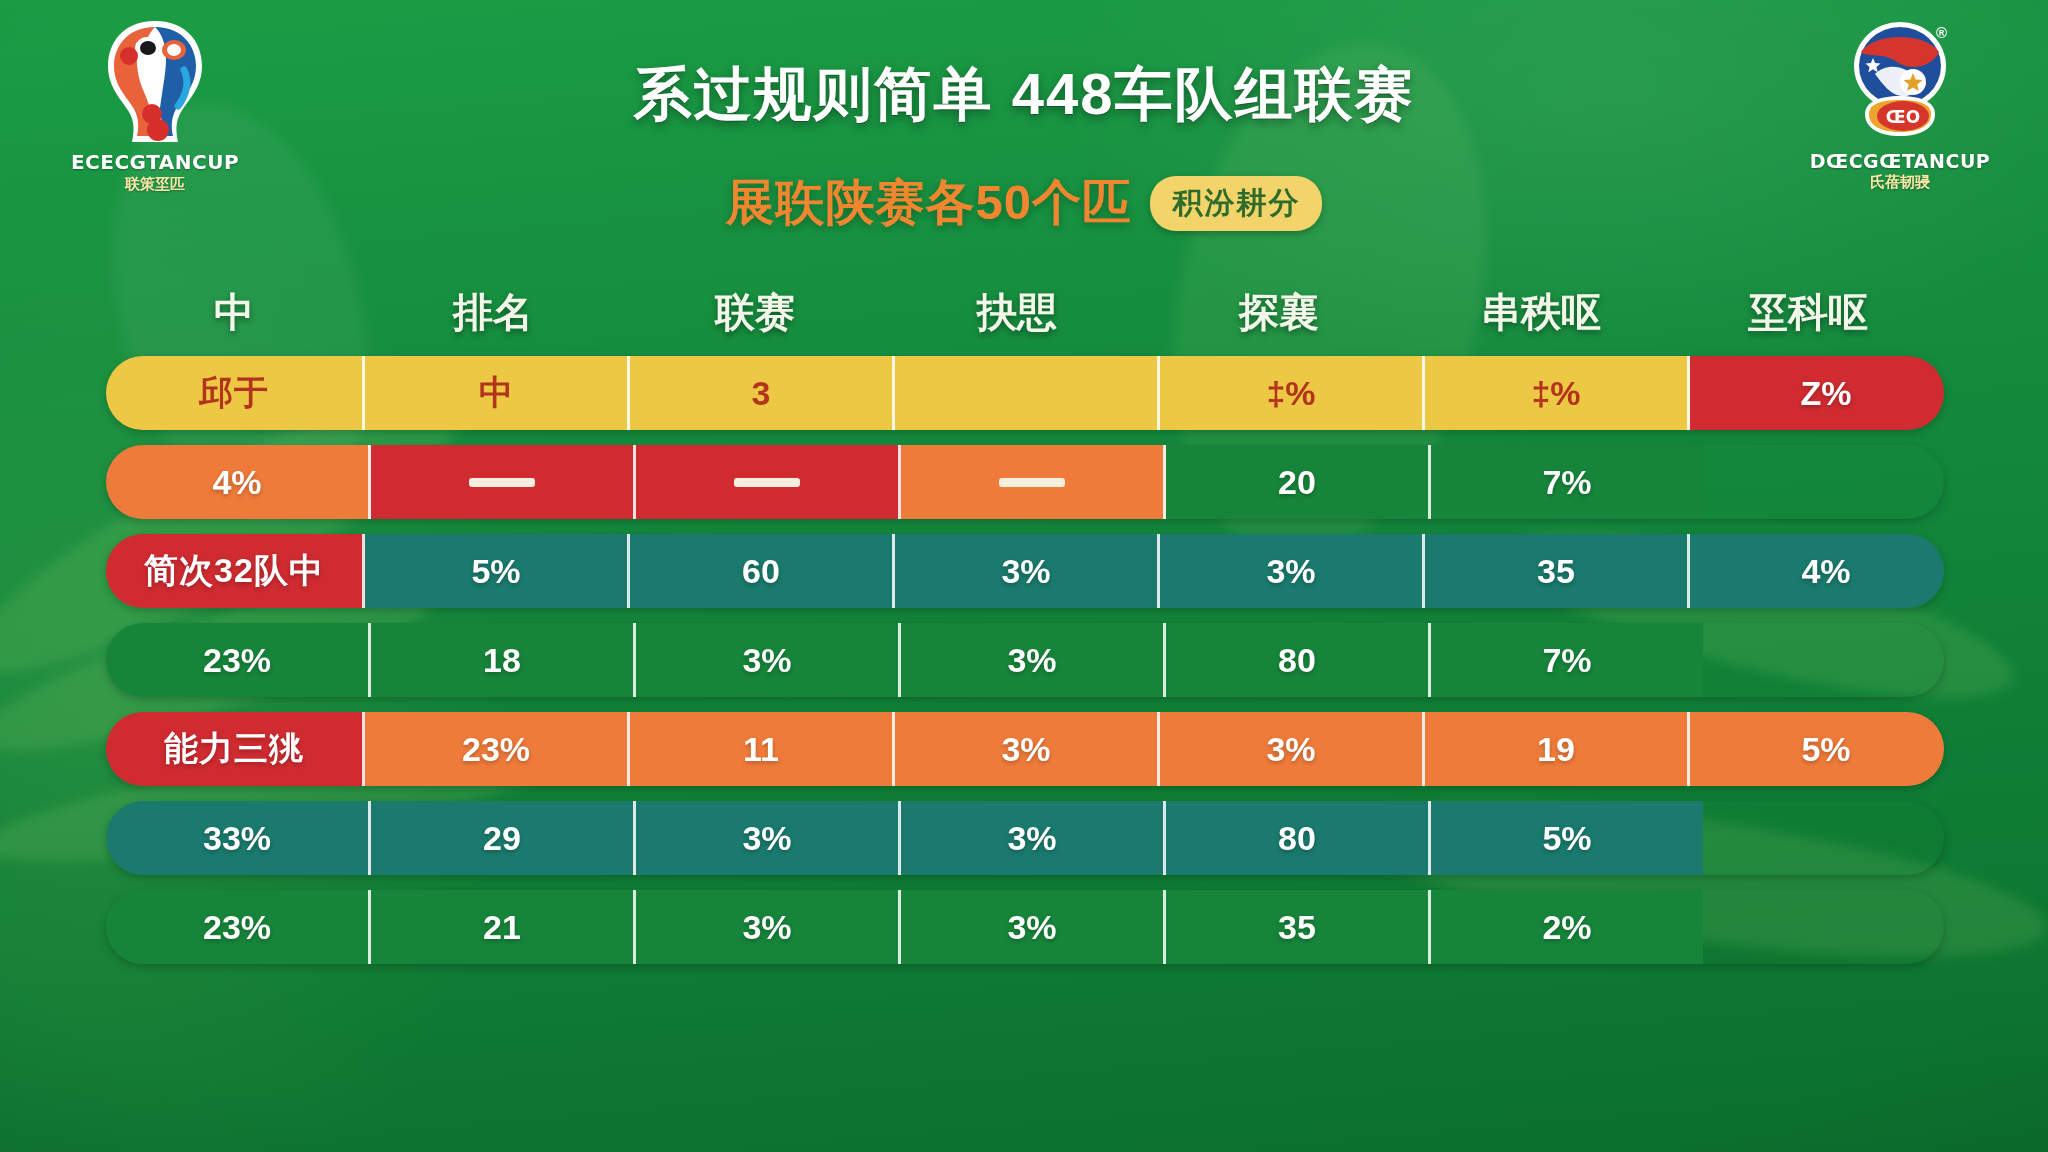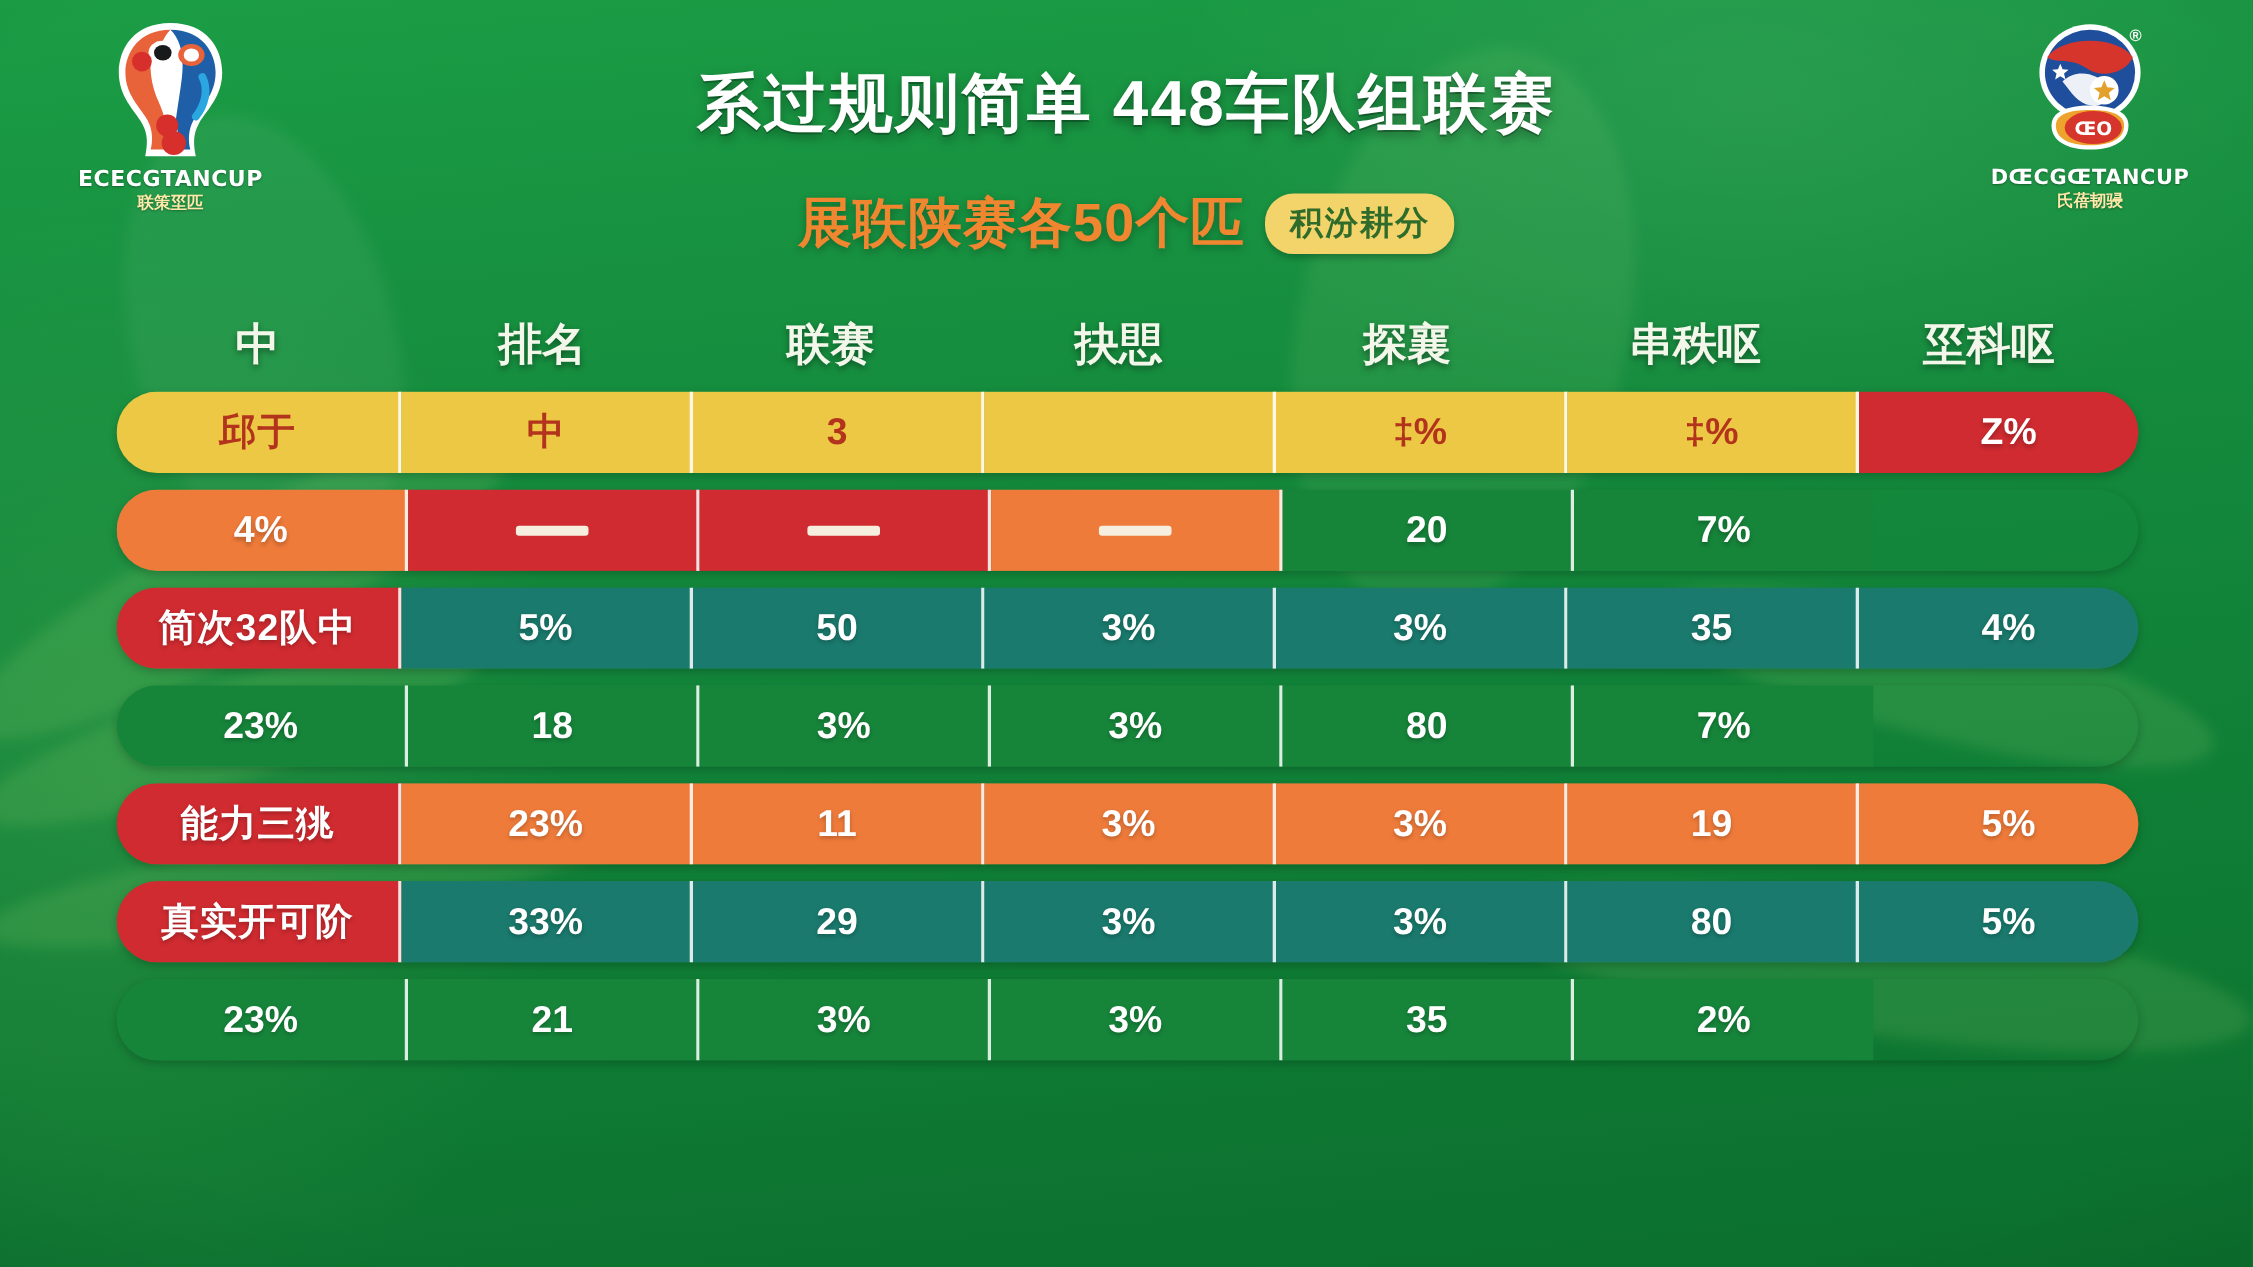--- a/index.html
+++ b/index.html
@@ -223,21 +223,21 @@
         </div>
       </div>
       <div class="row body">
         <div class="cell c0 bg-red">
           <span class="inner label">简次32队中</span>
         </div>
         <div class="cell c1 bg-teal">
           <span class="inner ">5%</span>
         </div>
         <div class="cell c2 bg-teal">
-          <span class="inner ">50</span>
+          <span class="inner ">60</span>
         </div>
         <div class="cell c3 bg-teal">
           <span class="inner ">3%</span>
         </div>
         <div class="cell c4 bg-teal">
           <span class="inner ">3%</span>
         </div>
         <div class="cell c5 bg-teal">
           <span class="inner ">35</span>
         </div>
@@ -282,23 +282,20 @@
           <span class="inner ">3%</span>
         </div>
         <div class="cell c5 bg-orange">
           <span class="inner ">19</span>
         </div>
         <div class="cell c6 bg-orange">
           <span class="inner ">5%</span>
         </div>
       </div>
       <div class="row body">
-        <div class="cell c0 bg-red">
-          <span class="inner label">真实开可阶</span>
-        </div>
         <div class="cell c1 bg-teal">
           <span class="inner ">33%</span>
         </div>
         <div class="cell c2 bg-teal">
           <span class="inner ">29</span>
         </div>
         <div class="cell c3 bg-teal">
           <span class="inner ">3%</span>
         </div>
         <div class="cell c4 bg-teal">

